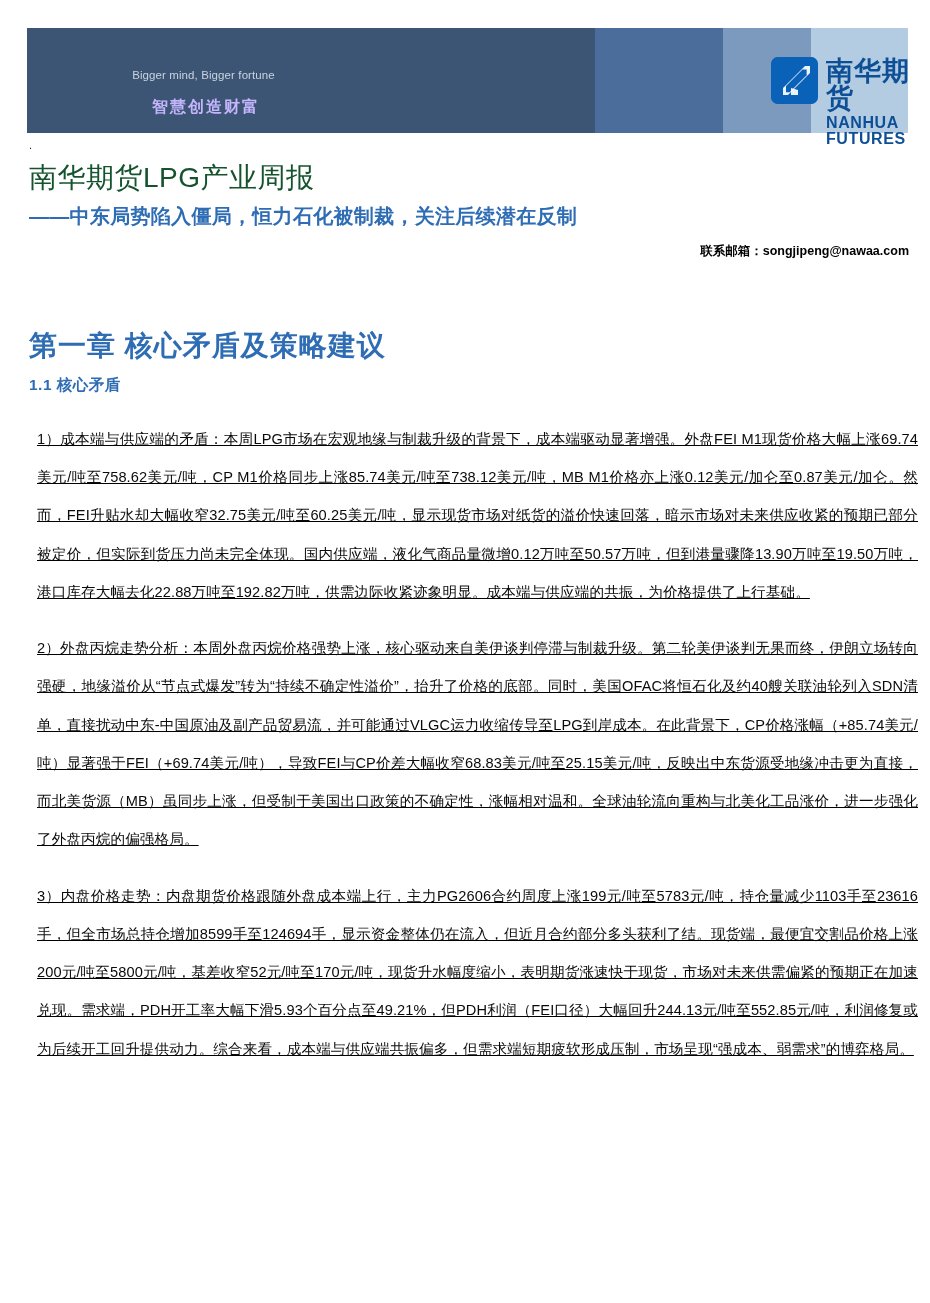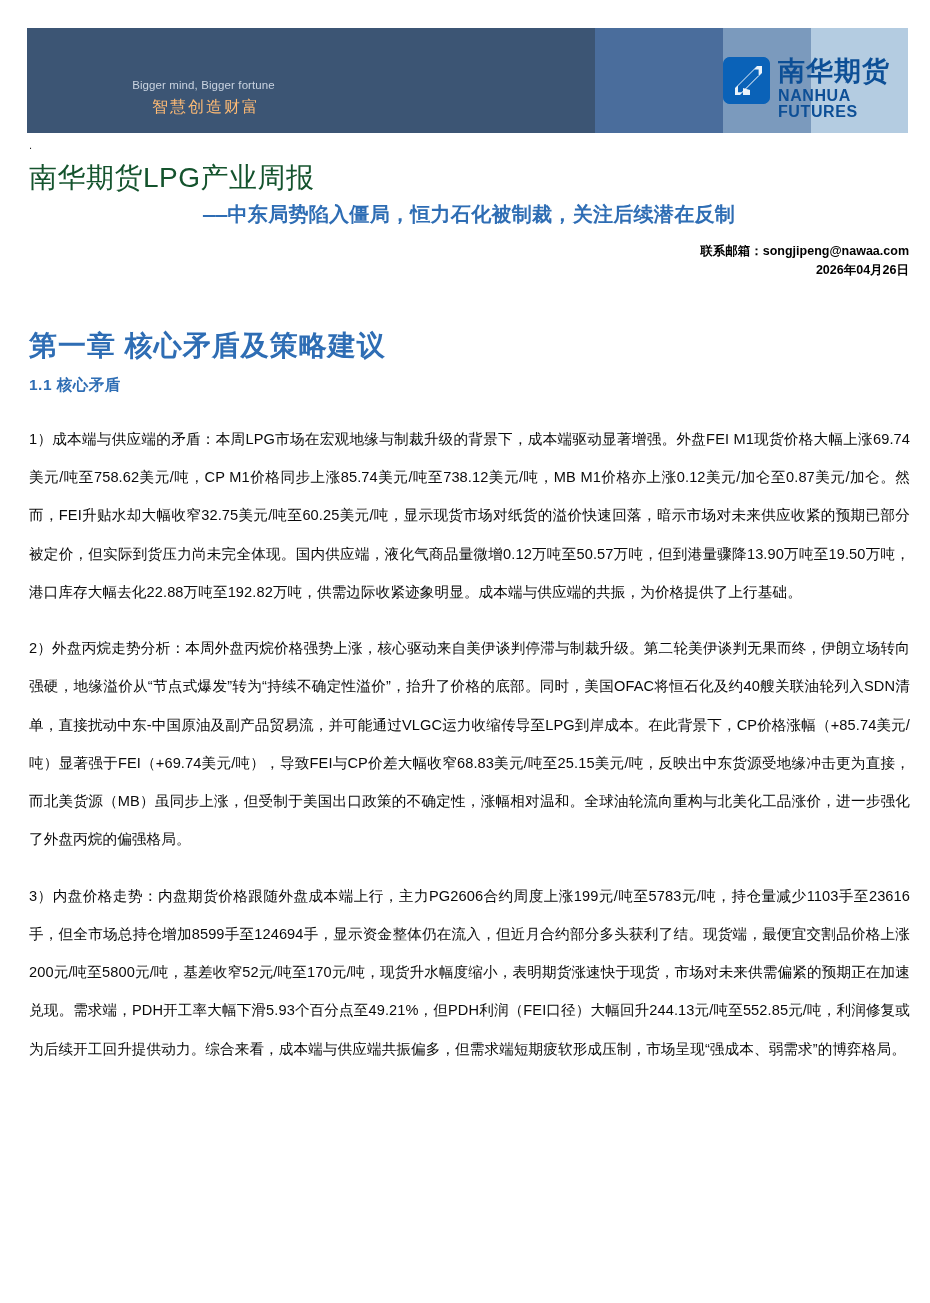--- a/index.html
+++ b/index.html
@@ -59,36 +59,37 @@
   }
   .tagline-en {
     color: #c9d3e0;
     font-size: 11.5px;
     letter-spacing: 0.1px;
     line-height: 1.3;
     font-weight: 400;
     margin-left: -215px;
   }
   .tagline-cn {
-    color: #fdba74;
+    color: #c4b5fd;
     font-size: 16px;
-    font-weight: 400;
+    font-weight: 700;
     letter-spacing: 2px;
     line-height: 1.5;
-    margin-top: 2px;
+    margin-top: 12px;
     margin-left: -210px;
   }
 
   
   .logo-wrap {
     position: absolute;
     left: 723px;
     top: 57px;
     display: flex;
     align-items: flex-start;
+    padding-left: 48px;
   }
   .logo-mark {
     width: 47px;
     height: 47px;
     background: #0a62b8;
     border-radius: 7px;
     position: relative;
     overflow: hidden;
     flex: none;
   }
@@ -135,27 +136,26 @@
     color: #14532d;
     letter-spacing: 0.5px;
     line-height: 1.25;
     white-space: nowrap;
   }
   .doc-subtitle {
     position: absolute;
     left: 29px;
     top: 203px;
     width: 880px;
-    text-align: center;
+    text-align: left;
     font-size: 20px;
     font-weight: 700;
     color: #2e6db4;
     letter-spacing: 0.3px;
     line-height: 1.3;
-    font-family: Liberation Mono, monospace;
   }
 
   
   .meta {
     position: absolute;
     left: 29px;
     top: 242px;
     width: 880px;
     text-align: right;
     font-size: 12.5px;
@@ -181,23 +181,24 @@
     top: 375px;
     font-size: 15.5px;
     font-weight: 700;
     color: #2e6db4;
     letter-spacing: 0.5px;
   }
 
   
   .body-wrap {
     position: absolute;
-    left: 29px;
+    left: 37px;
     top: 420px;
     width: 881px;
+    text-decoration: underline;
   }
   .para {
     font-size: 14.6px;
     line-height: 2.62;
     color: #0a0a0a;
     text-align: justify;
     text-justify: inter-ideograph;
     margin: 0 0 18px 0;
     letter-spacing: 0.1px;
   }
@@ -233,21 +234,20 @@
   </div>
 </div>
 
 <div class="stray-dot">.</div>
 
 <div class="doc-title">南华期货LPG产业周报</div>
 <div class="doc-subtitle">——中东局势陷入僵局，恒力石化被制裁，关注后续潜在反制</div>
 
 <div class="meta">
   <div>联系邮箱：songjipeng@nawaa.com</div>
-  <div>2026年04月26日</div>
 </div>
 
 <div class="chapter-heading">第一章  核心矛盾及策略建议</div>
 <div class="section-heading">1.1 核心矛盾</div>
 
 <div class="body-wrap">
   <p class="para">1）成本端与供应端的矛盾：本周LPG市场在宏观地缘与制裁升级的背景下，成本端驱动显著增强。外盘FEI M1现货价格大幅上涨69.74美元/吨至758.62美元/吨，CP M1价格同步上涨85.74美元/吨至738.12美元/吨，MB M1价格亦上涨0.12美元/加仑至0.87美元/加仑。然而，FEI升贴水却大幅收窄32.75美元/吨至60.25美元/吨，显示现货市场对纸货的溢价快速回落，暗示市场对未来供应收紧的预期已部分被定价，但实际到货压力尚未完全体现。国内供应端，液化气商品量微增0.12万吨至50.57万吨，但到港量骤降13.90万吨至19.50万吨，港口库存大幅去化22.88万吨至192.82万吨，供需边际收紧迹象明显。成本端与供应端的共振，为价格提供了上行基础。</p>
   <p class="para">2）外盘丙烷走势分析：本周外盘丙烷价格强势上涨，核心驱动来自美伊谈判停滞与制裁升级。第二轮美伊谈判无果而终，伊朗立场转向强硬，地缘溢价从“节点式爆发”转为“持续不确定性溢价”，抬升了价格的底部。同时，美国OFAC将恒石化及约40艘关联油轮列入SDN清单，直接扰动中东-中国原油及副产品贸易流，并可能通过VLGC运力收缩传导至LPG到岸成本。在此背景下，CP价格涨幅（+85.74美元/吨）显著强于FEI（+69.74美元/吨），导致FEI与CP价差大幅收窄68.83美元/吨至25.15美元/吨，反映出中东货源受地缘冲击更为直接，而北美货源（MB）虽同步上涨，但受制于美国出口政策的不确定性，涨幅相对温和。全球油轮流向重构与北美化工品涨价，进一步强化了外盘丙烷的偏强格局。</p>
   <p class="para">3）内盘价格走势：内盘期货价格跟随外盘成本端上行，主力PG2606合约周度上涨199元/吨至5783元/吨，持仓量减少1103手至23616手，但全市场总持仓增加8599手至124694手，显示资金整体仍在流入，但近月合约部分多头获利了结。现货端，最便宜交割品价格上涨200元/吨至5800元/吨，基差收窄52元/吨至170元/吨，现货升水幅度缩小，表明期货涨速快于现货，市场对未来供需偏紧的预期正在加速兑现。需求端，PDH开工率大幅下滑5.93个百分点至49.21%，但PDH利润（FEI口径）大幅回升244.13元/吨至552.85元/吨，利润修复或为后续开工回升提供动力。综合来看，成本端与供应端共振偏多，但需求端短期疲软形成压制，市场呈现“强成本、弱需求”的博弈格局。</p>
 </div>

